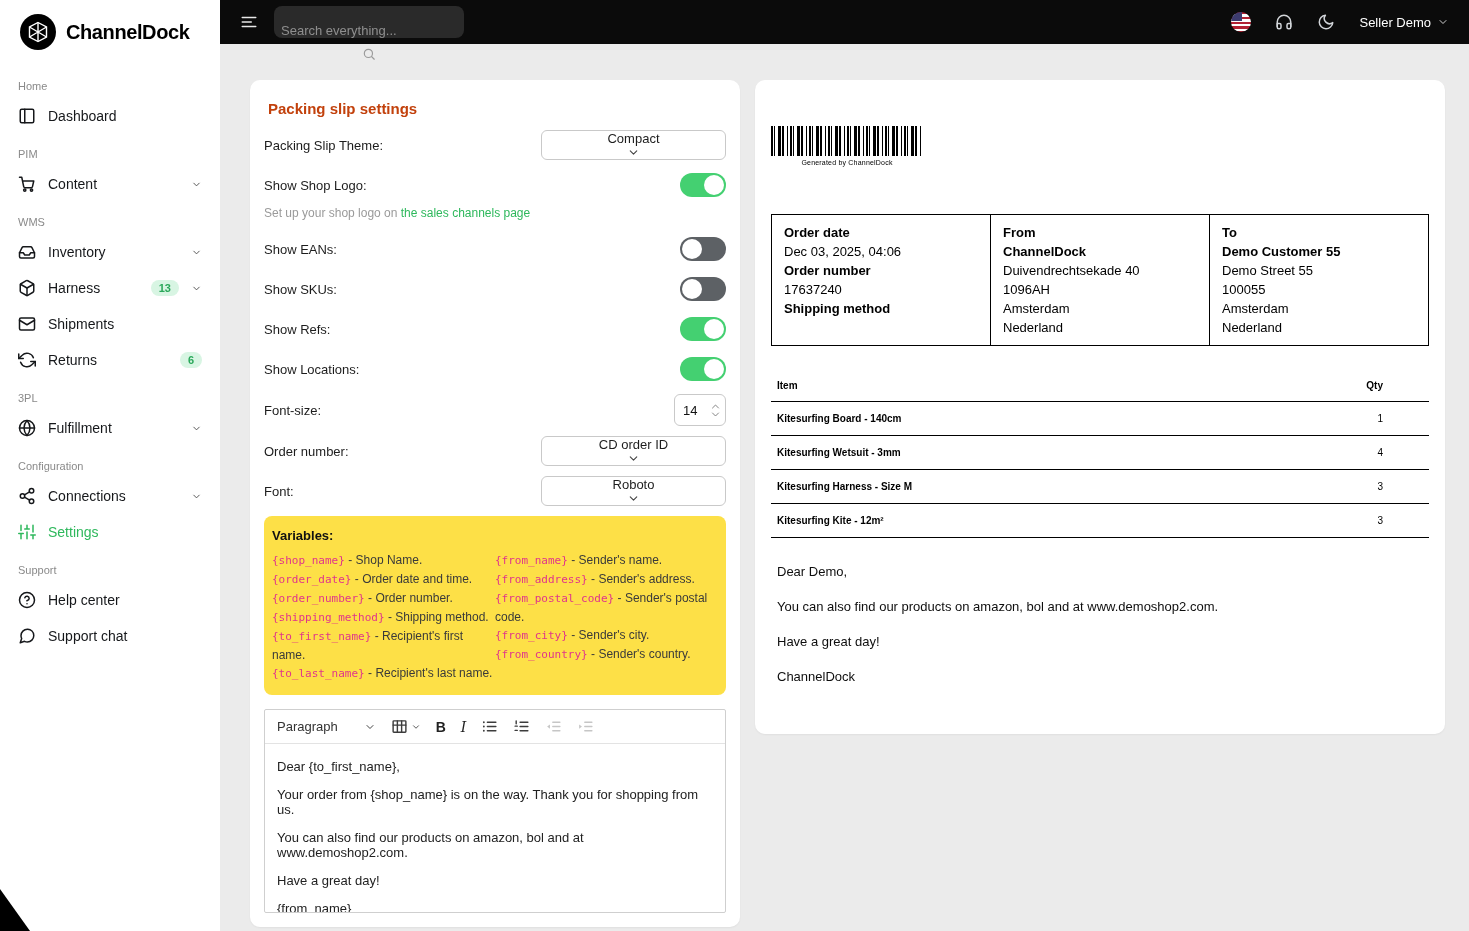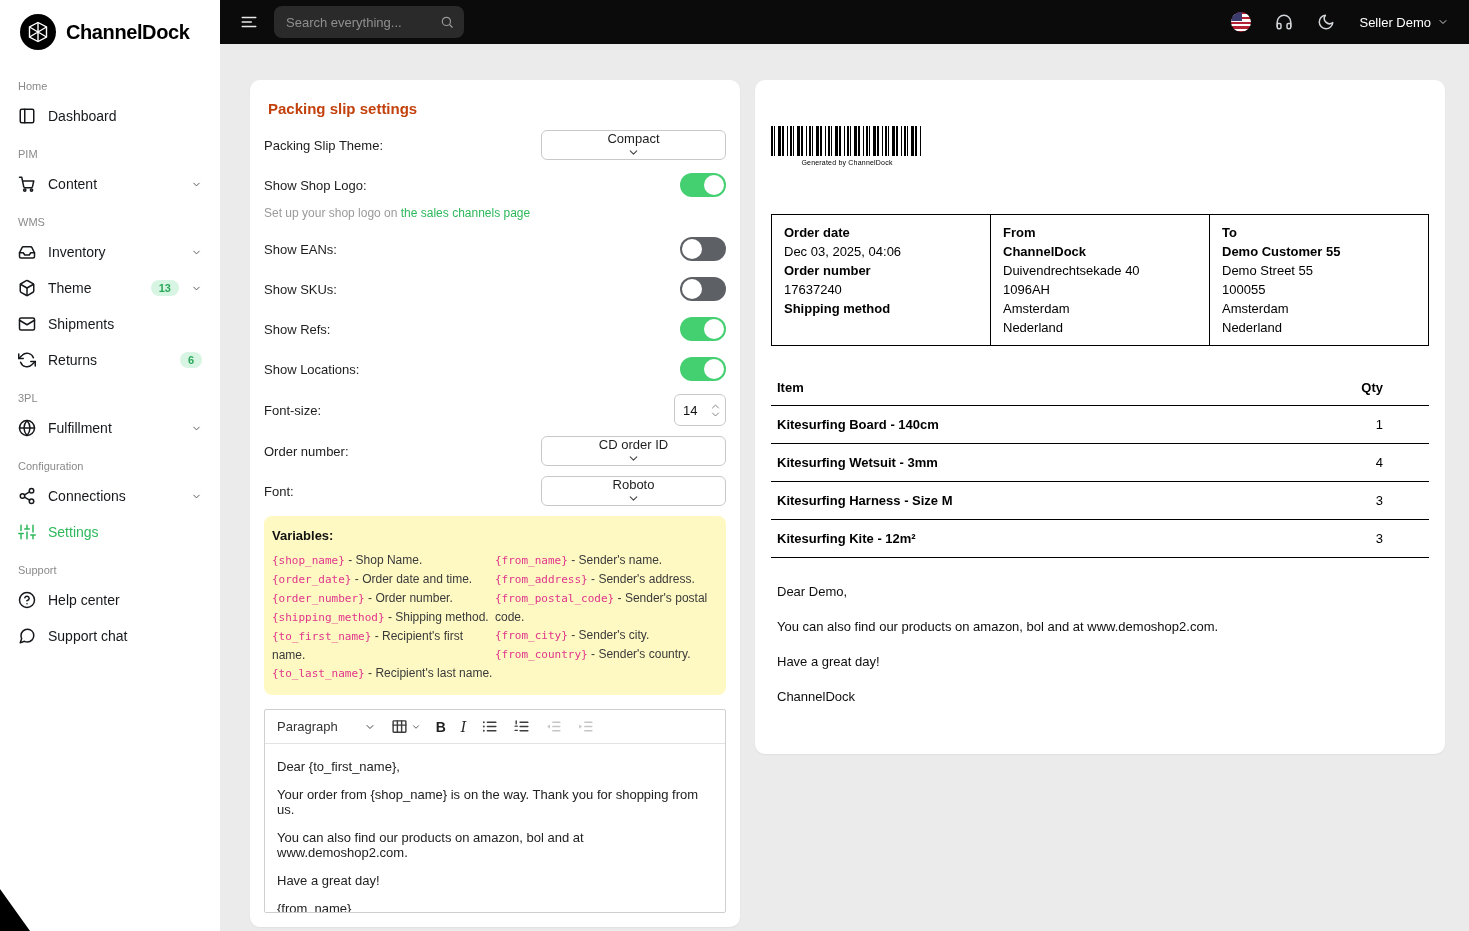--- a/index.html
+++ b/index.html
@@ -15,21 +15,21 @@
   .ic.xs { width:11px; height:11px; }
 
   
   .topbar {
     position:absolute; left:220px; top:0; right:0; height:44px; background:#0b0b0b;
     display:flex; align-items:center; padding:0 20px; z-index:3;
   }
   .burger { color:#e8e8e8; cursor:pointer; display:flex; align-items:center; }
   .searchbox {
     margin-left:16px; width:190px; height:30px; background:#2a2a2a; border-radius:8px;
-    display:flex; align-items:center; padding:16px 10px; gap:8px;
+    display:flex; align-items:center; padding:16px 10px; gap:8px;flex-direction:column;
   }
   .searchbox input {
     flex:1; min-width:0; background:transparent; border:none; outline:none;
     color:#d4d4d4; font-size:13px; font-family:inherit;
   }
   .searchbox input::placeholder { color:#8f8f8f; }
   .searchbox .ic { color:#9a9a9a; }
   .top-right { margin-left:auto; display:flex; align-items:center; gap:24px; }
   .flag { width:20px; height:20px; border-radius:50%; overflow:hidden; position:relative; flex:none; cursor:pointer;
     background:repeating-linear-gradient(180deg,#b22234 0 2.4px,#ffffff 2.4px 4.8px); }
@@ -80,21 +80,21 @@
   .toggle.on .knob { left:24px; }
   .numbox {
     width:52px; height:32px; border:1px solid #c9c9c9; border-radius:6px;
     display:flex; align-items:center; justify-content:space-between; padding:0 5px 0 8px;
     font-size:13px; color:#111; cursor:text;
   }
   .spin { display:flex; flex-direction:column; gap:1px; }
   .spin svg { width:9px; height:7px; stroke:#777; fill:none; stroke-width:2.4; stroke-linecap:round; stroke-linejoin:round; }
 
   
-  .vars { background:#fef9c3; border-radius:8px; padding:12px 8px 12px; margin:8px 0 14px; }
+  .vars { background:#fde047; border-radius:8px; padding:12px 8px 12px; margin:8px 0 14px; }
   .vars-title { font-size:13px; font-weight:700; color:#111; margin:0 0 8px; }
   .vars-cols { display:flex; gap:0; }
   .vars-col { flex:1; min-width:0; }
   .var-line { font-size:12px; color:#3a3a3a; line-height:18px; }
   .var-code { font-family:"DejaVu Sans Mono", monospace; font-size:11px; color:#e0348b; }
 
   
   .editor { border:1px solid #cfcfcf; border-radius:2px; }
   .toolbar { display:flex; align-items:center; gap:15px; height:34px; padding:0 12px; border-bottom:1px solid #e3e3e3; }
   .tb-sel { display:flex; align-items:center; gap:26px; font-size:13px; color:#333; cursor:pointer; }
@@ -114,21 +114,21 @@
       #000 0 2px, #fff 2px 3px, #000 3px 4px, #fff 4px 7px,
       #000 7px 10px, #fff 10px 11px, #000 11px 13px, #fff 13px 16px,
       #000 16px 17px, #fff 17px 19px); }
   .barcode-caption { font-size:7px; text-align:center; margin-top:3px; color:#000; letter-spacing:0.2px; }
 
   .info-table { width:100%; margin-top:48px; border-collapse:collapse; font-size:13px; color:#000; table-layout:fixed; }
   .info-table td { border:1px solid #000; vertical-align:top; padding:8px 12px; line-height:19px; }
   .b { font-weight:700; }
   .info-line { white-space:nowrap; overflow:hidden; }
 
-  .items-table { width:100%; margin-top:24px; border-collapse:collapse; font-size:13px; color:#000; }
+  .items-table { width:100%; margin-top:24px; border-collapse:collapse; font-size:10px; color:#000; }
   .items-table th { text-align:left; font-weight:700; border-bottom:1px solid #000; padding:10px 6px; }
   .items-table td { border-bottom:1px solid #000; padding:11px 6px; font-weight:700; }
   .items-table th.qty, .items-table td.qty { text-align:right; padding-right:46px; width:110px; }
   .items-table td.qty { font-weight:400; }
 
   .msg { padding:6px 6px 0; }
   .msg p { font-size:13px; color:#0e0e0e; margin:20px 0; }
 </style>
 </head>
 <body>
@@ -213,21 +213,21 @@
     <svg class="ic xs chev" viewBox="0 0 24 24">
         <path d="m6 9 6 6 6-6"></path>
       </svg>
   </div>
   <div class="nav-item">
     <svg class="ic" viewBox="0 0 24 24">
         <path d="M21 16V8a2 2 0 0 0-1-1.7l-7-4a2 2 0 0 0-2 0l-7 4A2 2 0 0 0 3 8v8a2 2 0 0 0 1 1.7l7 4a2 2 0 0 0 2 0l7-4a2 2 0 0 0 1-1.7z"></path>
         <path d="M3.3 7 12 12l8.7-5"></path>
         <path d="M12 22V12"></path>
       </svg>
-    <span class="grow">Theme</span>
+    <span class="grow">Harness</span>
     <span class="badge">13</span>
     <svg class="ic xs chev" viewBox="0 0 24 24">
         <path d="m6 9 6 6 6-6"></path>
       </svg>
   </div>
   <div class="nav-item">
     <svg class="ic" viewBox="0 0 24 24">
         <rect x="2" y="4" width="20" height="16" rx="2"></rect>
         <path d="m22 7-10 6L2 7"></path>
       </svg>

